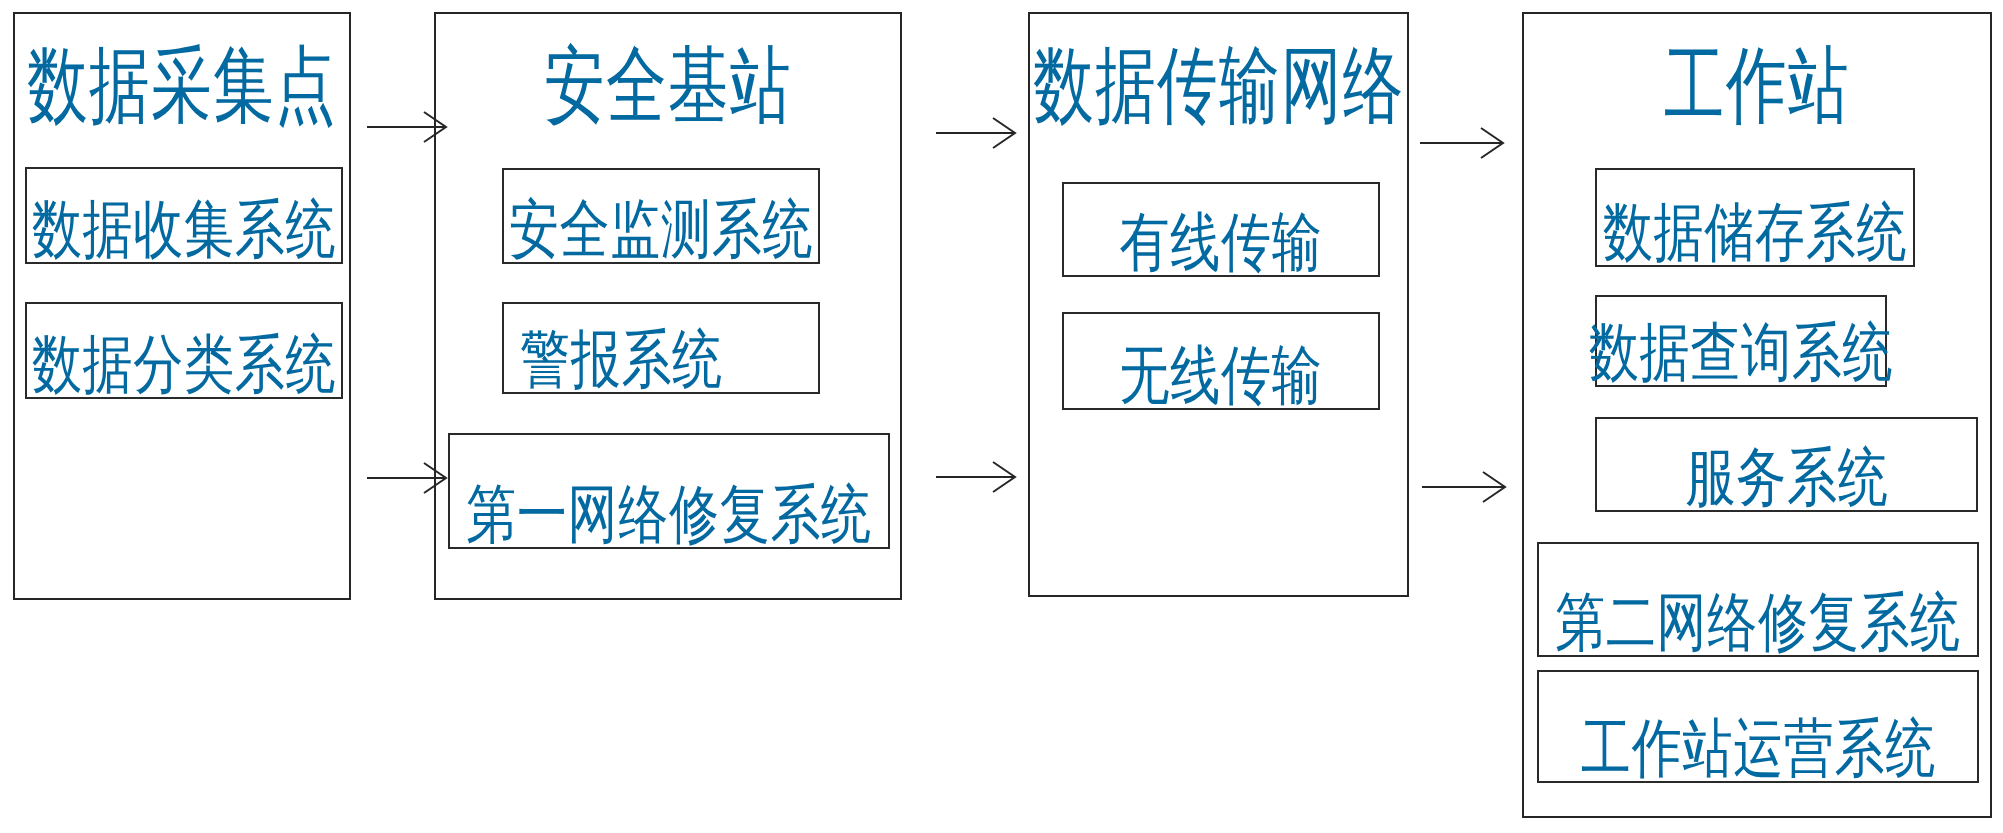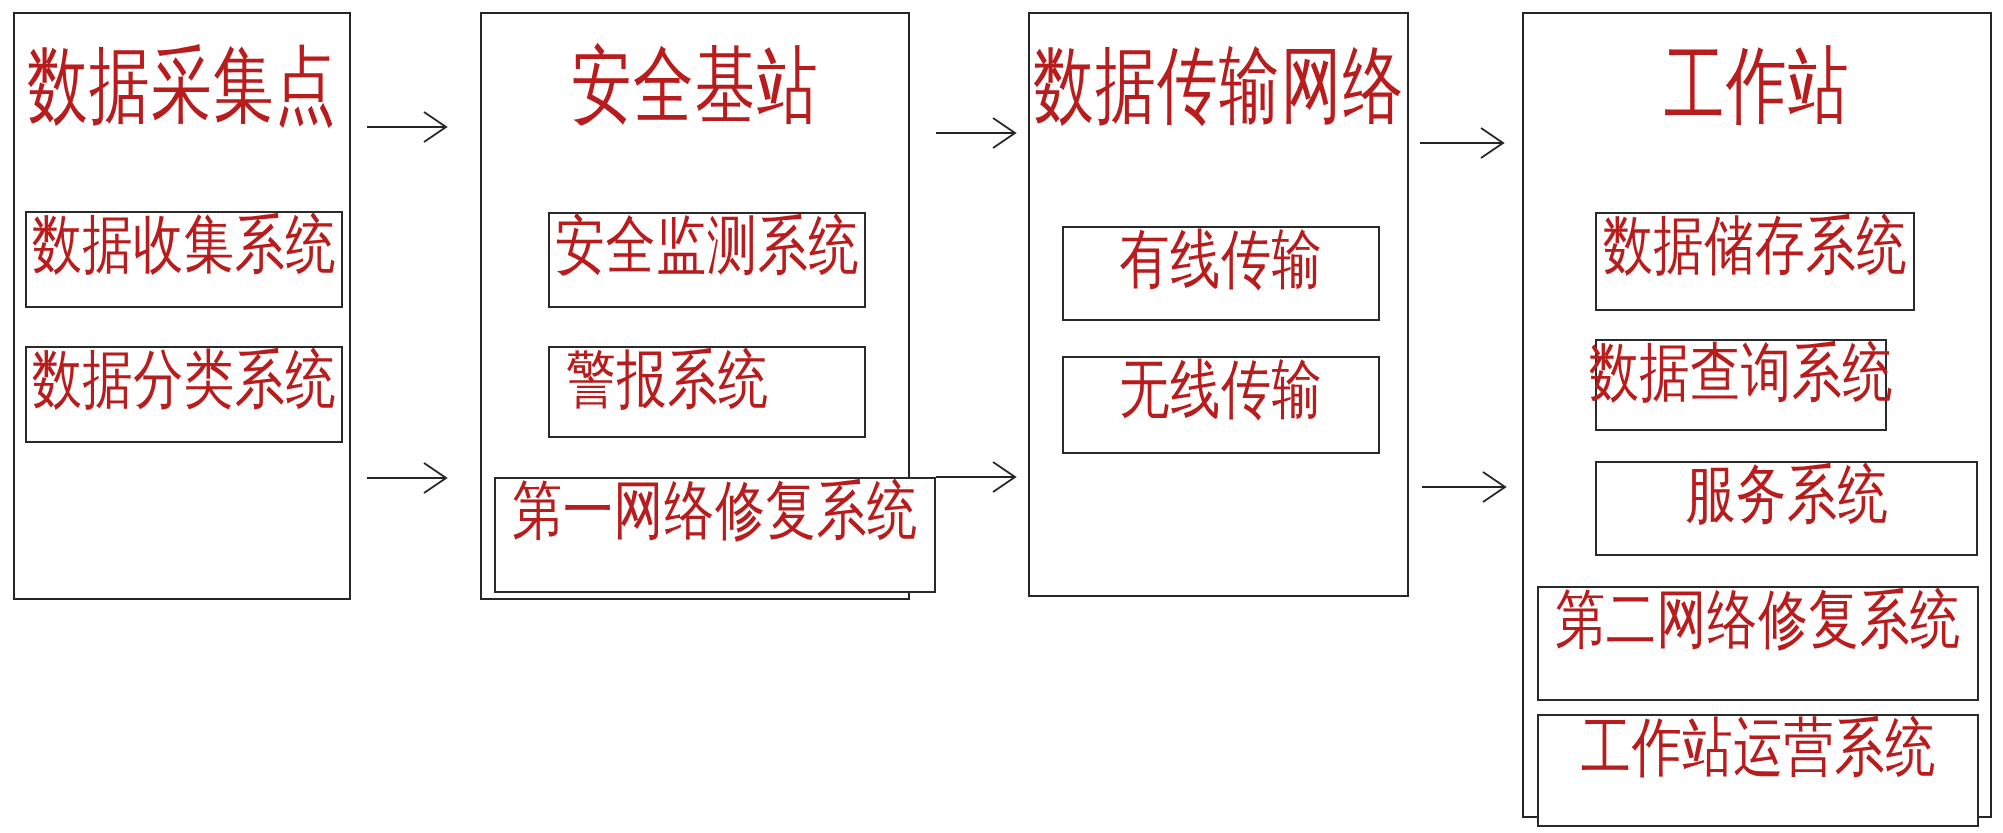--- a/index.html
+++ b/index.html
@@ -6,21 +6,21 @@
     margin: 0;
     padding: 0;
     background: #ffffff;
   }
   .stage {
     position: relative;
     width: 2003px;
     height: 833px;
     background: #ffffff;
     font-family: "Liberation Serif", "DejaVu Serif", serif;
-    color: #b91c1c;
+    color: #0369a1;
     overflow: hidden;
   }
   .obox {
     position: absolute;
     border: 2px solid #262626;
     box-sizing: border-box;
     background: #ffffff;
   }
   .btitle {
     position: absolute;
@@ -38,27 +38,26 @@
   .btitle .t {
     display: inline-block;
     transform: scaleX(0.72);
     letter-spacing: 2px;
   }
   .sbox {
     position: absolute;
     border: 2px solid #2a2a2a;
     box-sizing: border-box;
     display: flex;
-    align-items: flex-start;
+    align-items: flex-end;
     justify-content: center;
     font-size: 64px;
     line-height: 1;
     white-space: nowrap;
     background: #ffffff;
-    margin-top: 44px;
   }
   .sbox .t {
     display: inline-block;
     transform: scaleX(0.78);
     letter-spacing: 1px;
   }
   .sbox.align-left {
     justify-content: flex-start;
     padding-left: 16px;
   }
@@ -82,21 +81,21 @@
       <span class="t">数据采集点</span>
     </div>
     <div class="sbox" style="left:10px; top:153px; width:318px; height:97px;">
       <span class="t">数据收集系统</span>
     </div>
     <div class="sbox" style="left:10px; top:288px; width:318px; height:97px;">
       <span class="t">数据分类系统</span>
     </div>
   </div>
 
-  <div class="obox" style="left:480px; top:12px; width:430px; height:588px;">
+  <div class="obox" style="left:434px; top:12px; width:468px; height:588px;">
     <div class="btitle">
       <span class="t">安全基站</span>
     </div>
     <div class="sbox" style="left:66px; top:154px; width:318px; height:96px;">
       <span class="t">安全监测系统</span>
     </div>
     <div class="sbox align-left" style="left:66px; top:288px; width:318px; height:92px;">
       <span class="t">警报系统</span>
     </div>
     <div class="sbox" style="left:12px; top:419px; width:442px; height:116px;">

